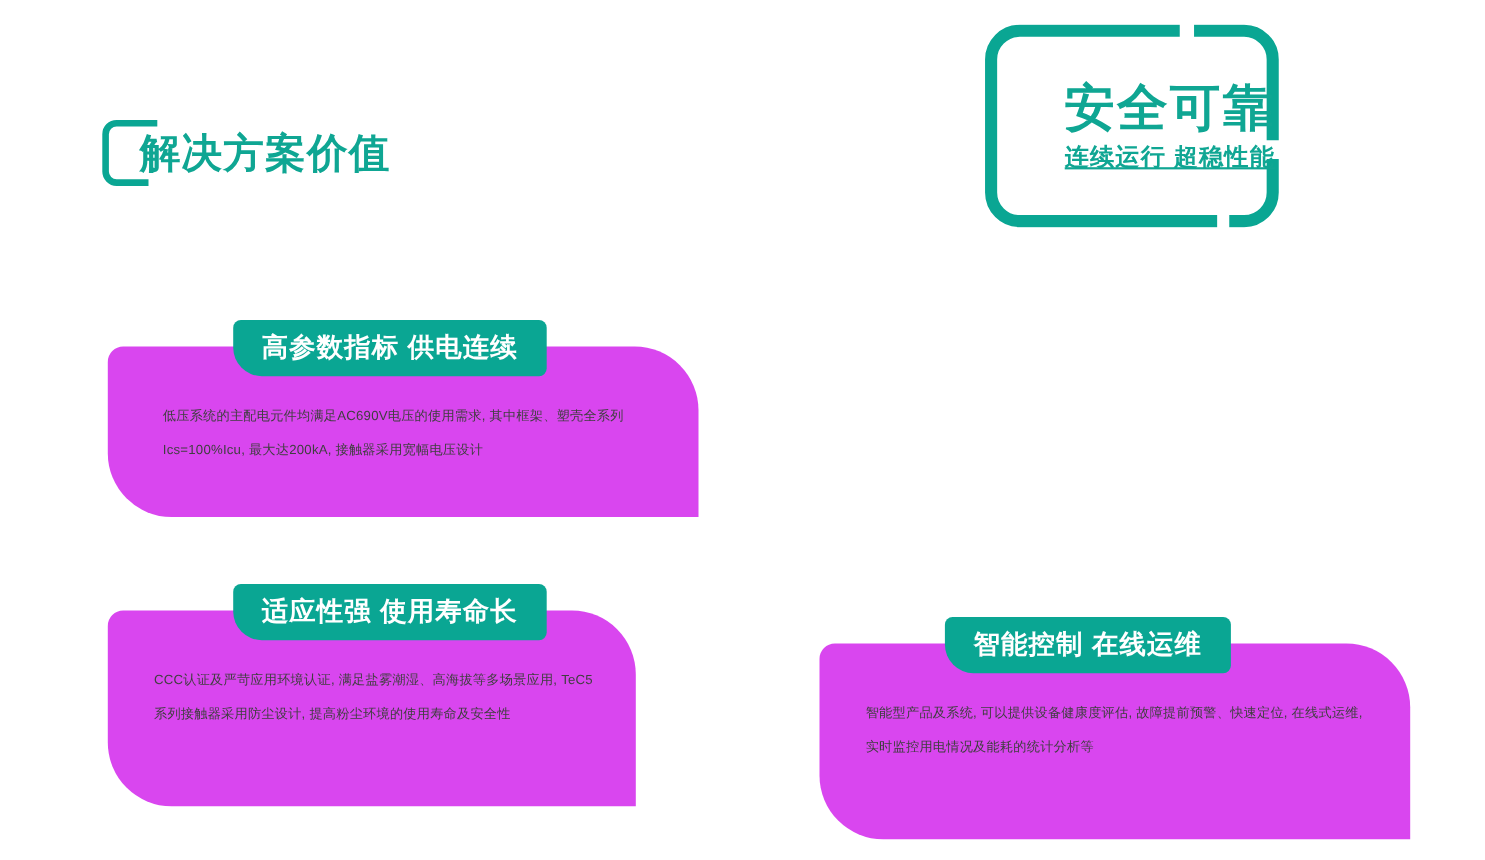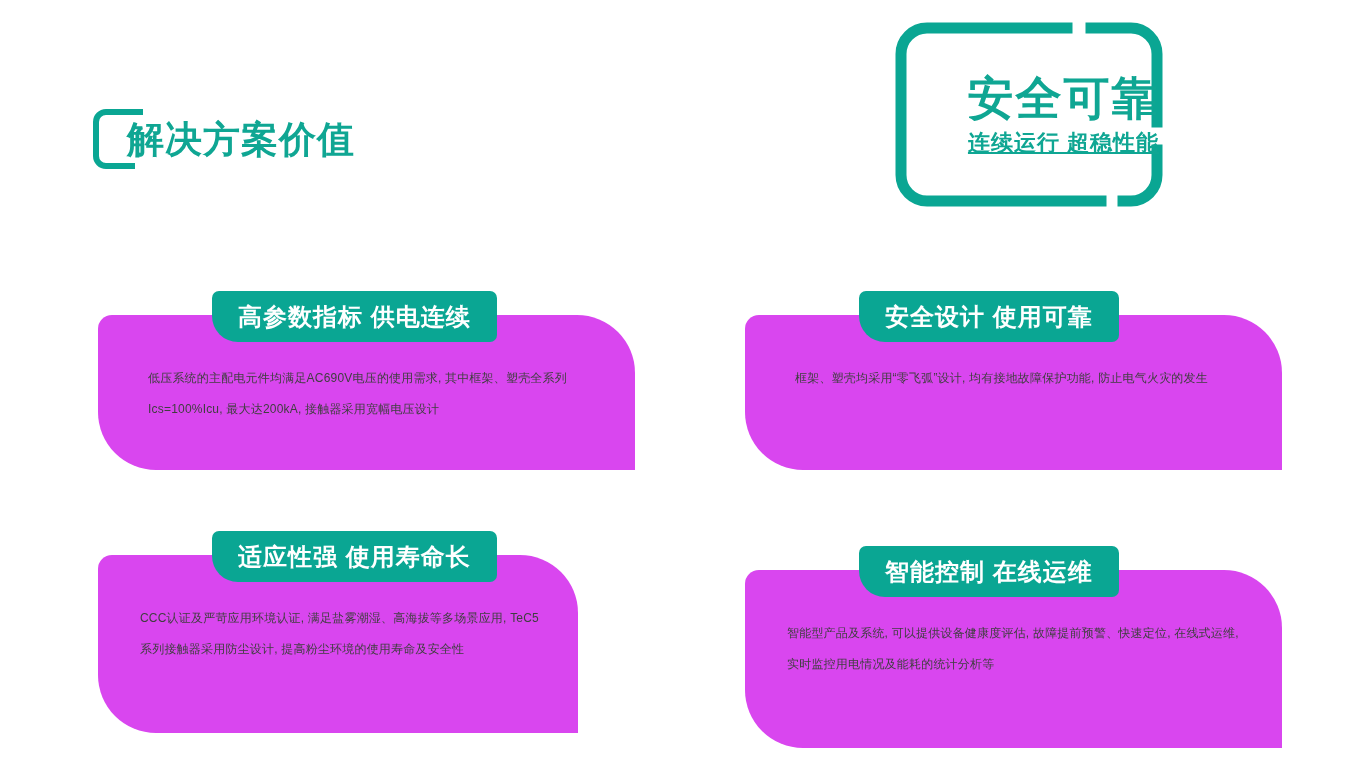--- a/index.html
+++ b/index.html
@@ -94,21 +94,21 @@
     height: 782px;
   }
   .card {
     position: absolute;
     background: #d946ef;
     border-radius: 14px 58px 0px 58px;
   }
   .card.c0 { left: 98px;  top: 315px; width: 537px; height: 155px; }
   .card.c1 { left: 745px; top: 315px; width: 537px; height: 155px; }
   .card.c2 { left: 98px;  top: 555px; width: 480px; height: 178px; }
-  .card.c3 { left: 745px; top: 570px; width: 537px; height: 178px; }
+  .card.c3 { left: 745px; top: 585px; width: 537px; height: 178px; }
 
   .card-badge {
     position: absolute;
     top: -24px;
     height: 51px;
     background: #0aa693;
     border-radius: 7px 7px 7px 26px;
     display: flex;
     align-items: center;
     justify-content: center;
@@ -170,26 +170,20 @@
 
 <div class="cards">
 
   <div class="card c0">
     <div class="card-badge">
       <span class="card-badge-label">高参数指标 供电连续</span>
     </div>
     <div class="card-body">低压系统的主配电元件均满足AC690V电压的使用需求, 其中框架、塑壳全系列Ics=100%Icu, 最大达200kA, 接触器采用宽幅电压设计</div>
   </div>
 
-  <div class="card c1">
-    <div class="card-badge">
-      <span class="card-badge-label">安全设计 使用可靠</span>
-    </div>
-    <div class="card-body">框架、塑壳均采用“零飞弧”设计, 均有接地故障保护功能, 防止电气火灾的发生</div>
-  </div>
 
   <div class="card c2">
     <div class="card-badge">
       <span class="card-badge-label">适应性强 使用寿命长</span>
     </div>
     <div class="card-body">CCC认证及严苛应用环境认证, 满足盐雾潮湿、高海拔等多场景应用, TeC5系列接触器采用防尘设计, 提高粉尘环境的使用寿命及安全性</div>
   </div>
 
   <div class="card c3">
     <div class="card-badge">

